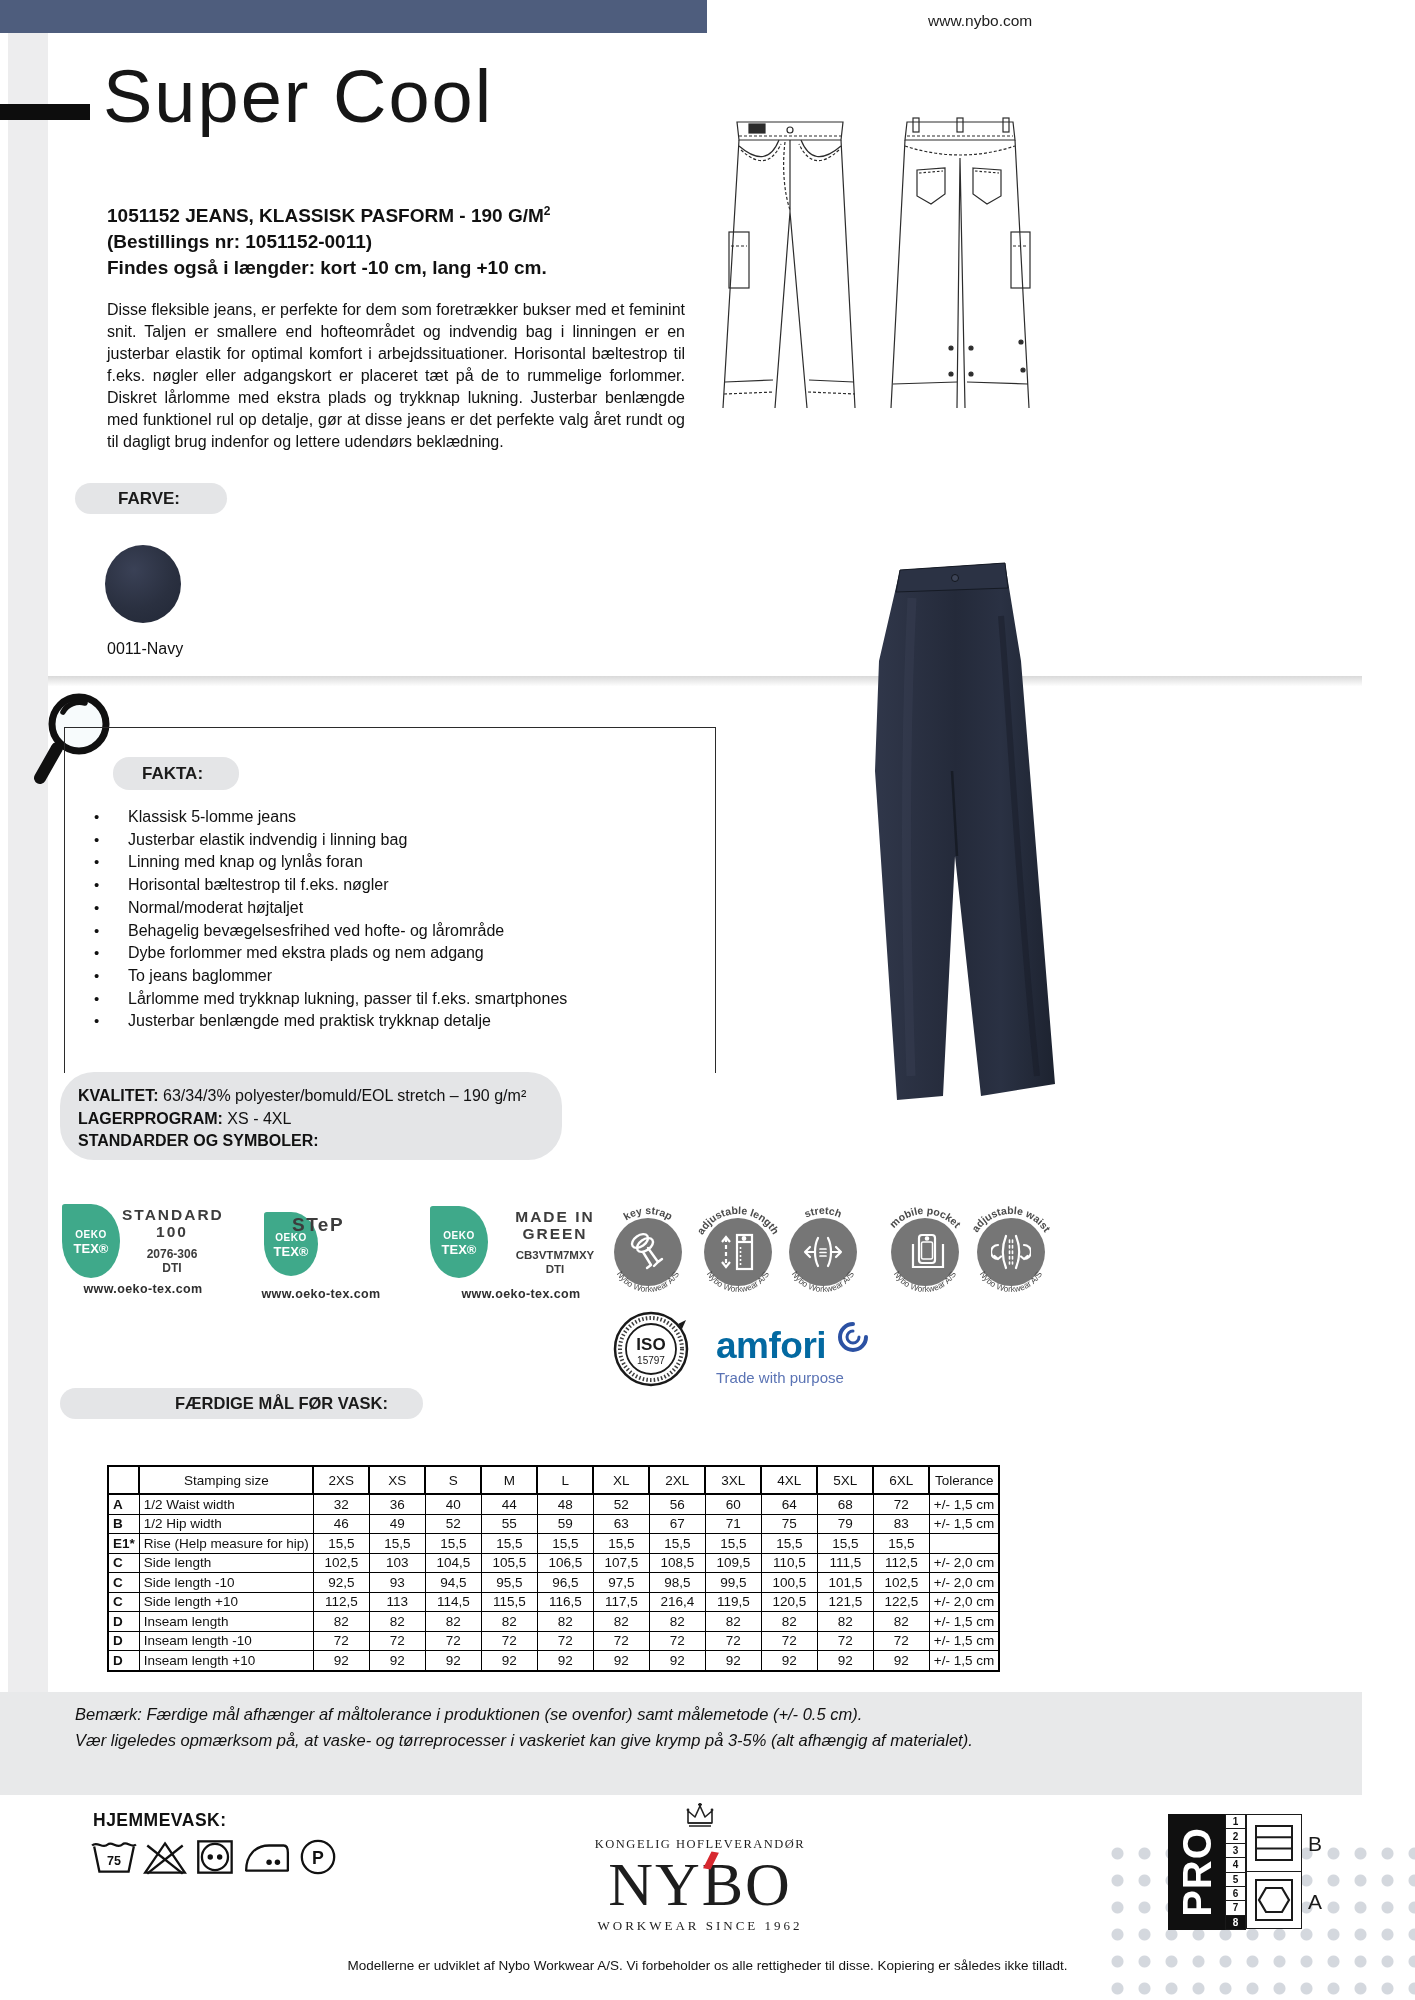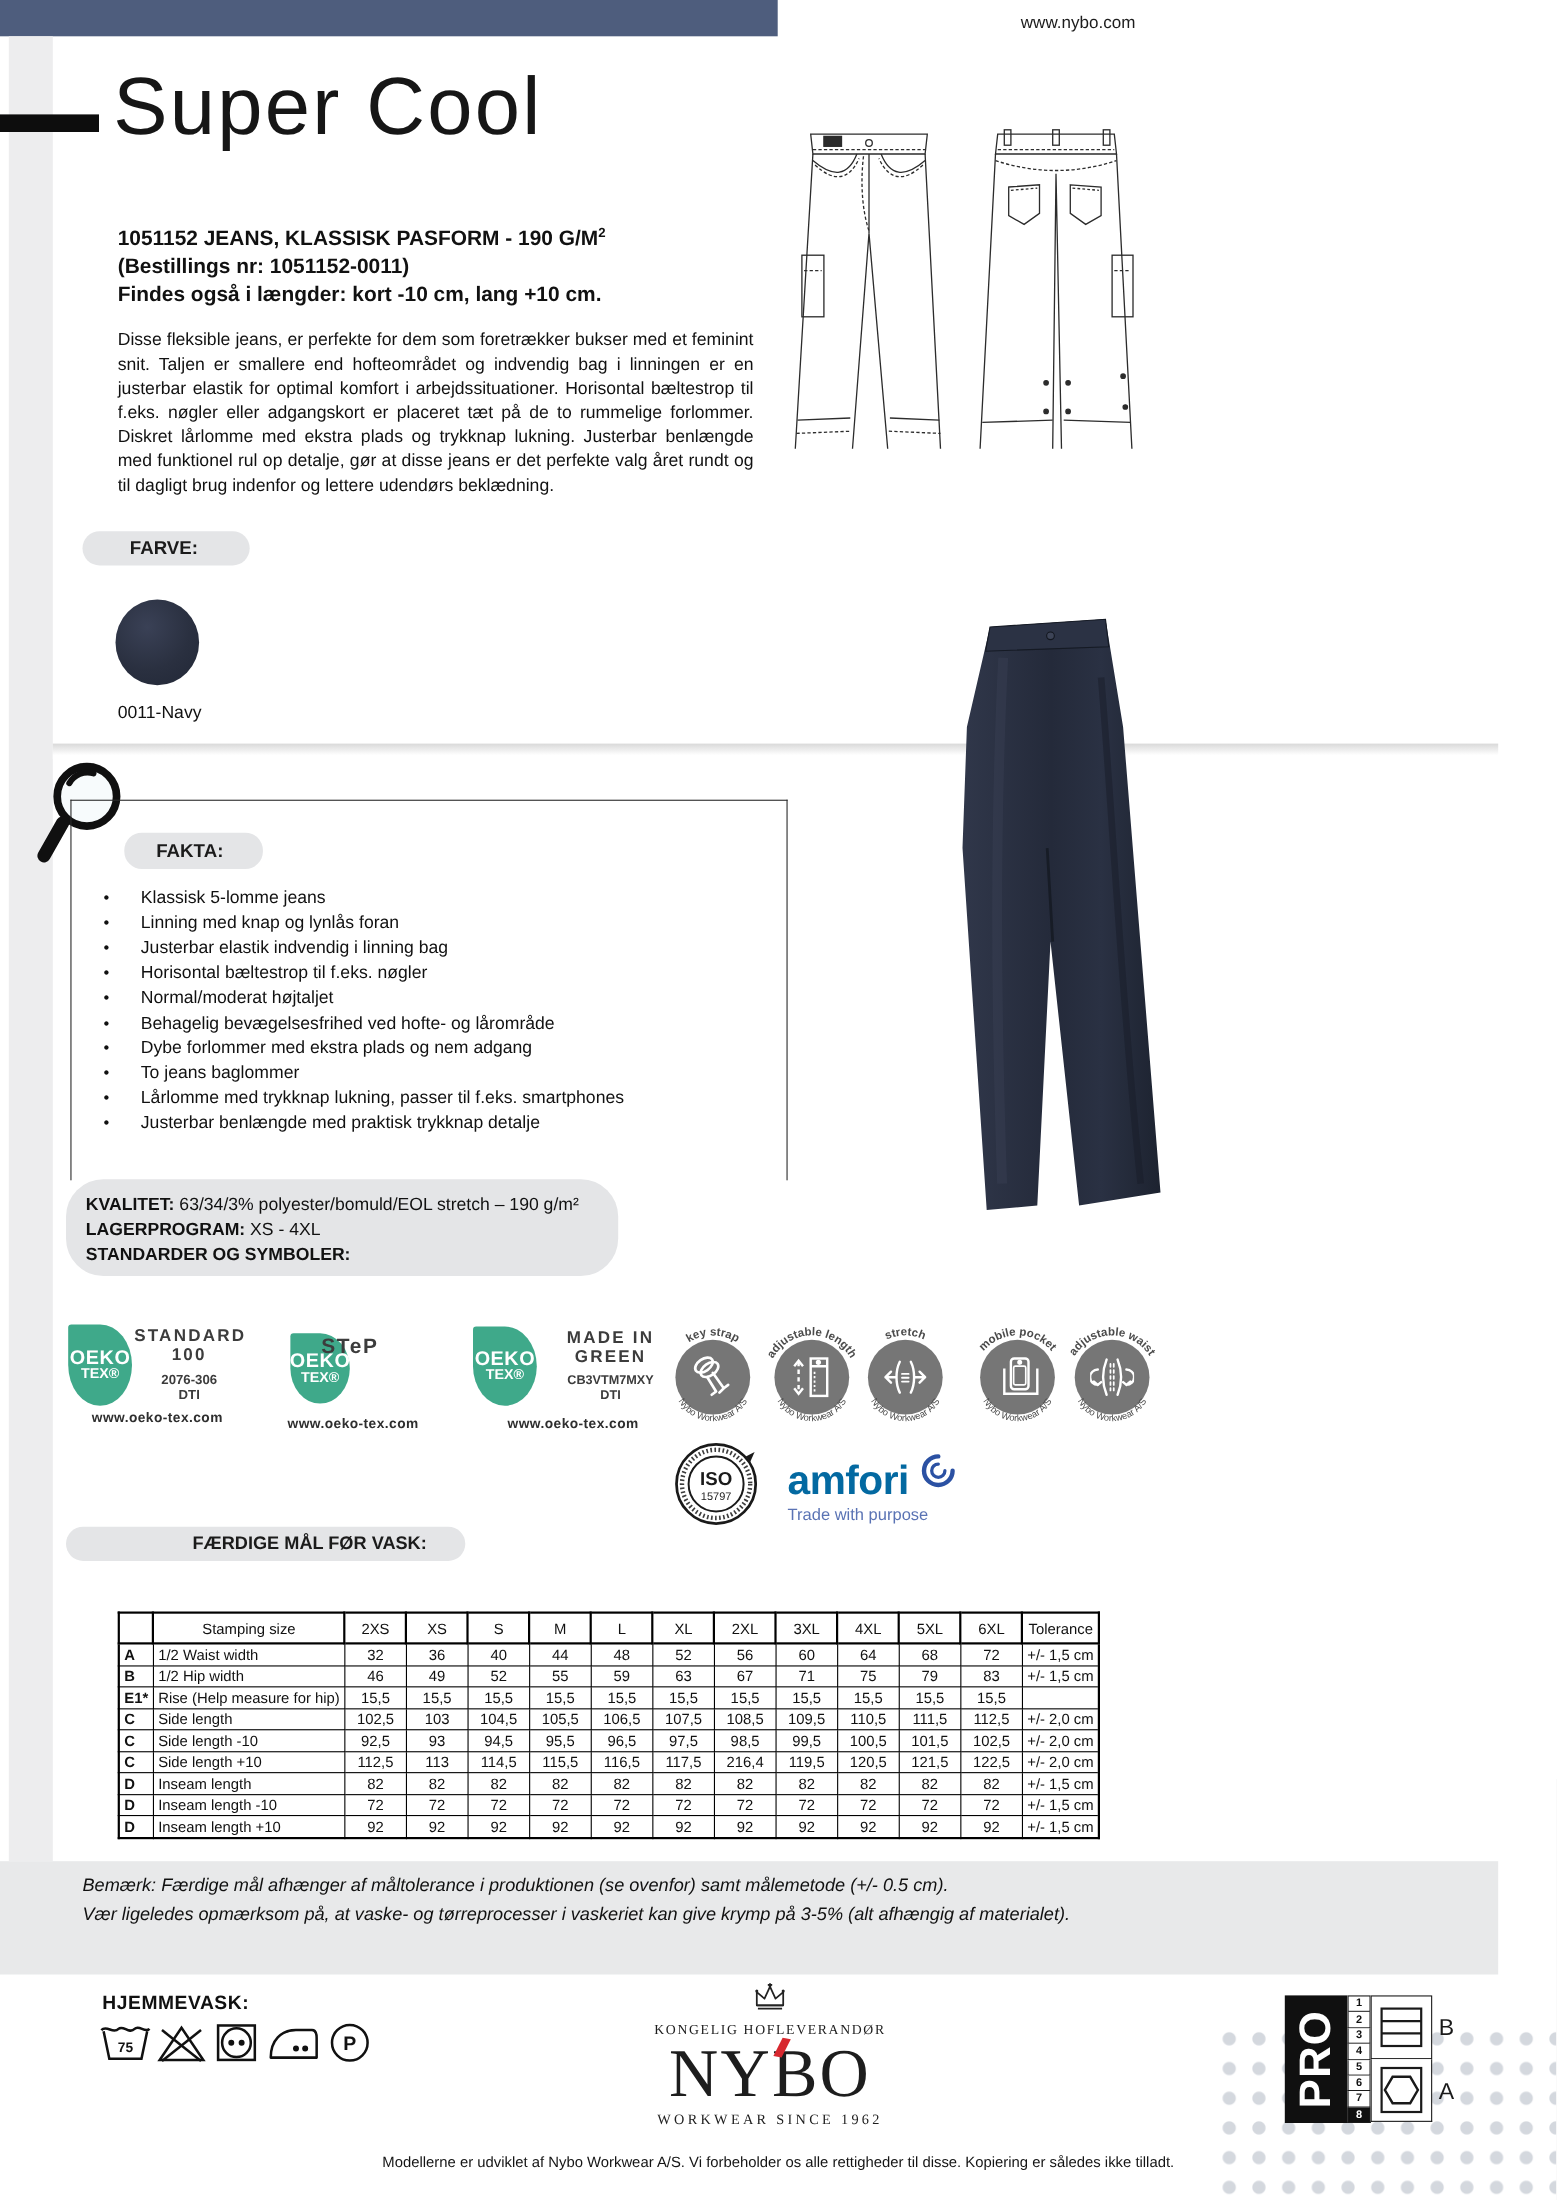--- a/index.html
+++ b/index.html
@@ -29,21 +29,21 @@
   #fakta-list{left:88px;top:806px;margin:0;padding:0;list-style:none;font-size:16px;line-height:22.7px;width:600px;}
   #fakta-list li{position:relative;padding-left:40px;}
   #fakta-list li::before{content:"•";position:absolute;left:6px;font-size:15px;}
   
   #kvalitet-box{left:60px;top:1072px;width:502px;height:88px;background:#e4e5e7;border-radius:34px;
                 padding:13px 0 0 18px;box-sizing:border-box;font-size:16px;line-height:22.5px;}
   #kvalitet-box b{font-weight:bold;}
   
   .drop{background:#3fa98a;border-radius:3px 52% 52% 52%;color:#fff;display:flex;flex-direction:column;
         justify-content:center;align-items:center;font-weight:bold;text-align:center;}
-  .drop .l1{font-size:18px;letter-spacing:.5px;line-height:15px;}
+  .drop .l1{font-size:10px;letter-spacing:.5px;line-height:15px;}
   .drop .l2{font-size:13px;line-height:14px;}
   #drop1{left:62px;top:1204px;width:58px;height:74px;}
   #drop2{left:264px;top:1212px;width:54px;height:64px;}
   #drop3{left:430px;top:1206px;width:58px;height:72px;}
   .oeko-txt{text-align:center;color:#3c3c3c;font-weight:bold;}
   #std100{left:122px;top:1206px;width:100px;}
   #std100 .t{font-size:15.5px;letter-spacing:2px;line-height:17px;}
   #std100 .c{font-size:12px;margin-top:8px;line-height:13px;}
   #step-title{left:292px;top:1214px;font-size:19px;font-weight:bold;letter-spacing:1.5px;color:#3c3c3c;}
   #mig{left:502px;top:1208px;width:106px;}
@@ -232,22 +232,22 @@
   <svg class="abs" id="magnifier" width="82" height="108" viewBox="0 0 82 108">
     <circle cx="46" cy="38" r="27" fill="rgba(242,248,250,0.6)" stroke="#101010" stroke-width="7"></circle>
     <path d="M30,26 A19,19 0 0 1 52,17" fill="none" stroke="#101010" stroke-width="5.5" stroke-linecap="round"></path>
     <line x1="24" y1="62" x2="7" y2="92" stroke="#101010" stroke-width="12" stroke-linecap="round"></line>
   </svg>
 
   <div class="abs" id="fakta-box"></div>
   <div class="abs pill" id="fakta-pill">FAKTA:</div>
   <ul class="abs" id="fakta-list">
       <li>Klassisk 5-lomme jeans</li>
+      <li>Justerbar elastik indvendig i linning bag</li>
       <li>Linning med knap og lynlås foran</li>
-      <li>Justerbar elastik indvendig i linning bag</li>
       <li>Horisontal bæltestrop til f.eks. nøgler</li>
       <li>Normal/moderat højtaljet</li>
       <li>Behagelig bevægelsesfrihed ved hofte- og lårområde</li>
       <li>Dybe forlommer med ekstra plads og nem adgang</li>
       <li>To jeans baglommer</li>
       <li>Lårlomme med trykknap lukning, passer til f.eks. smartphones</li>
       <li>Justerbar benlængde med praktisk trykknap detalje</li>
     </ul>
 
   <div class="abs" id="kvalitet-box">

